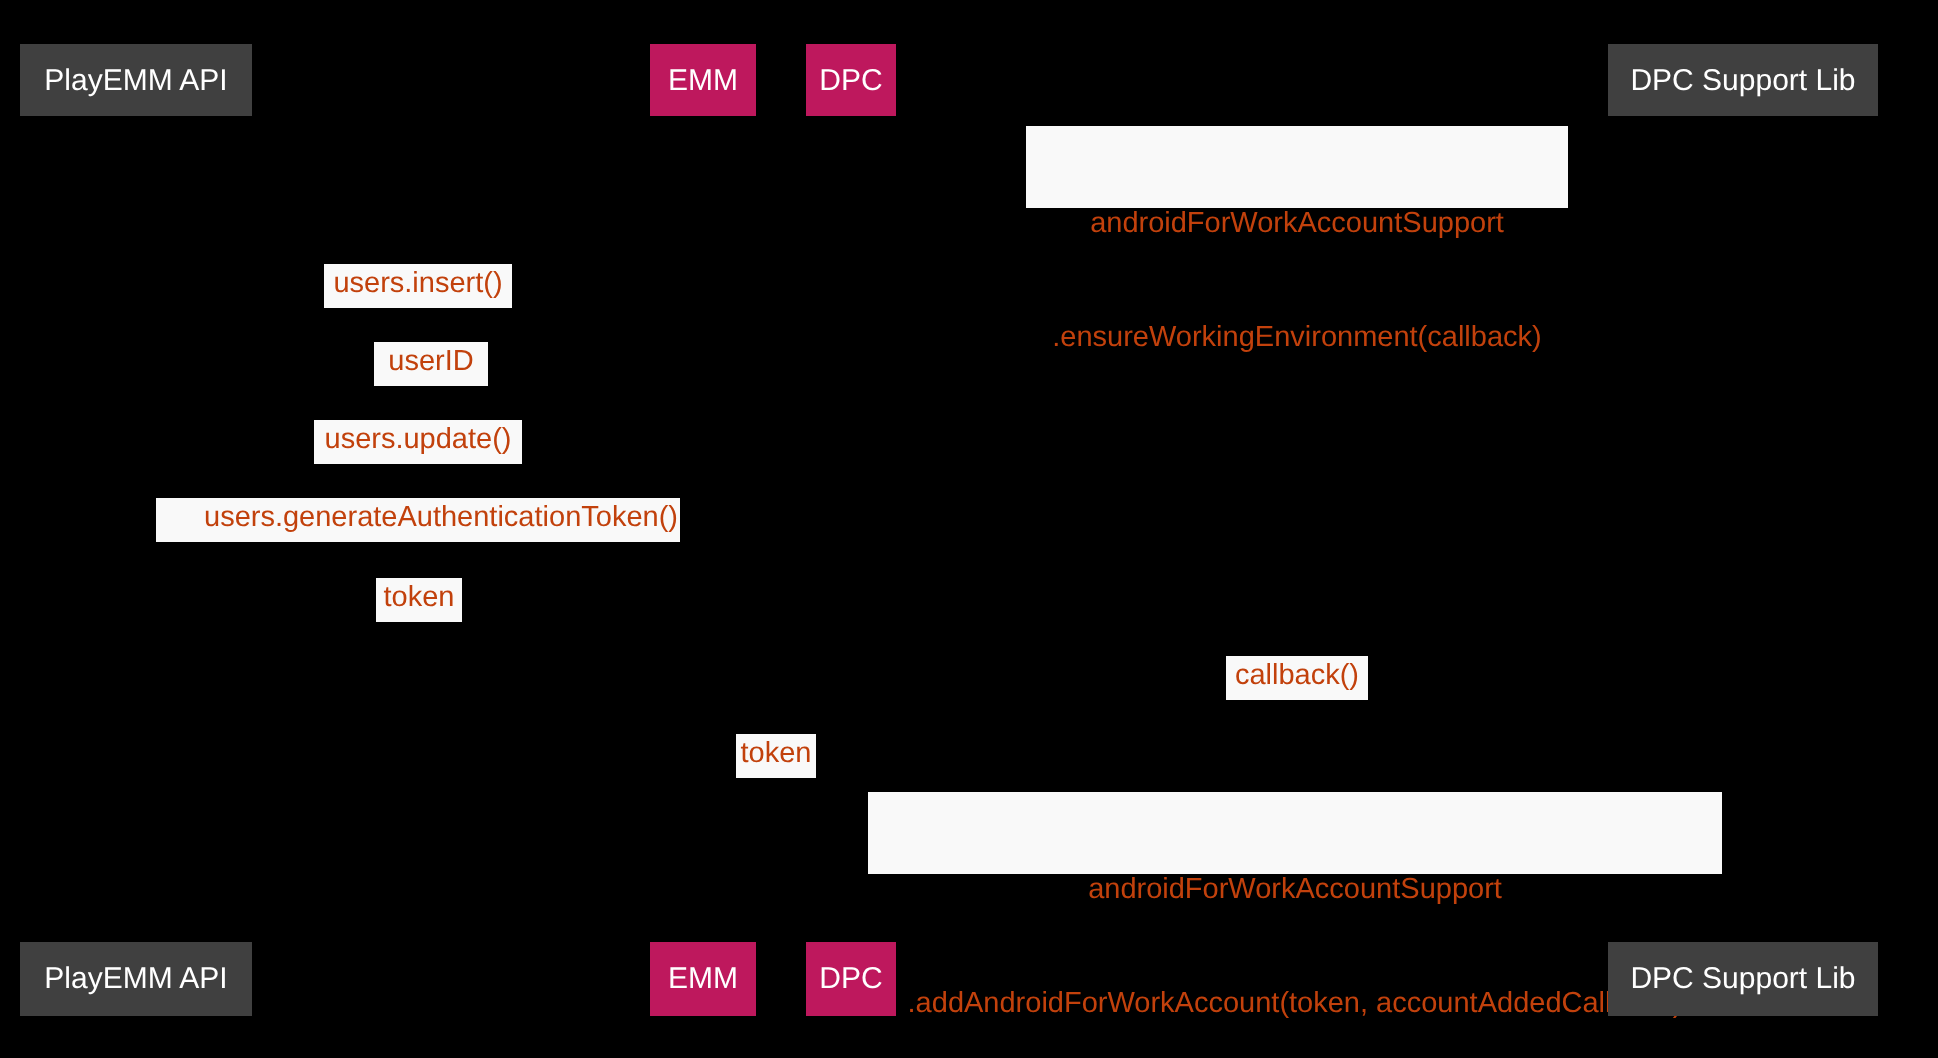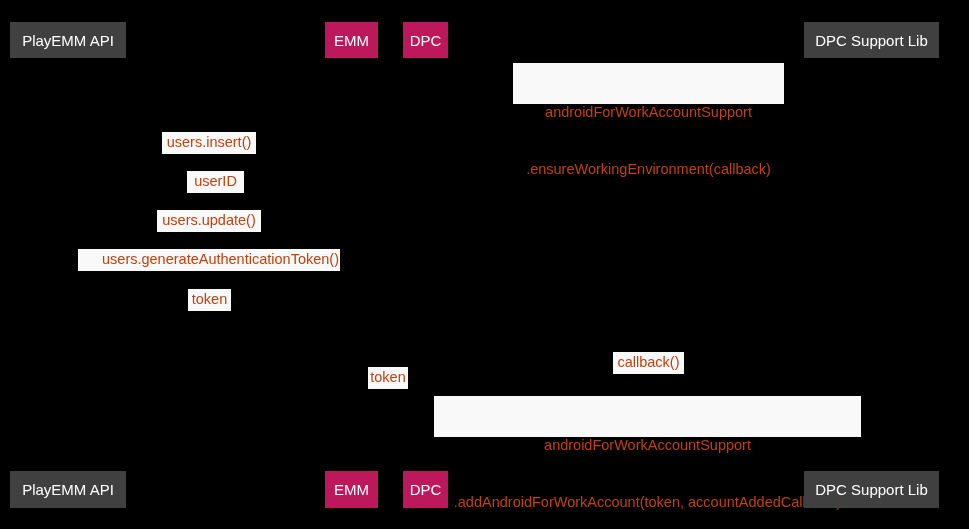--- a/index.html
+++ b/index.html
@@ -65,21 +65,21 @@
   <div class="msg-label" style="left:162px; top:132px; width:94px; height:22px;">users.insert()</div>
 
   <div class="msg-label" style="left:187px; top:171px; width:57px; height:22px;">userID</div>
 
   <div class="msg-label" style="left:157px; top:210px; width:104px; height:22px;">users.update()</div>
 
   <div class="msg-label" style="left:78px; top:249px; width:262px; height:22px;padding-left:24px;">users.generateAuthenticationToken()</div>
 
   <div class="msg-label" style="left:188px; top:289px; width:43px; height:22px;">token</div>
 
-  <div class="msg-label" style="left:613px; top:328px; width:71px; height:22px;margin-top:24px;">callback()</div>
+  <div class="msg-label" style="left:613px; top:328px; width:71px; height:22px;">callback()</div>
 
   <div class="msg-label" style="left:368px; top:367px; width:40px; height:22px;">token</div>
 
   <div class="msg-label multiline" style="left:434px; top:396px; width:427px; height:41px; padding-top:2px;">
     <div>androidForWorkAccountSupport</div>
     <div>.addAndroidForWorkAccount(token, accountAddedCallback)</div>
   </div>
 
   <div class="participant green" style="left:10px; top:471px; width:116px; height:37px;">PlayEMM API</div>
 

